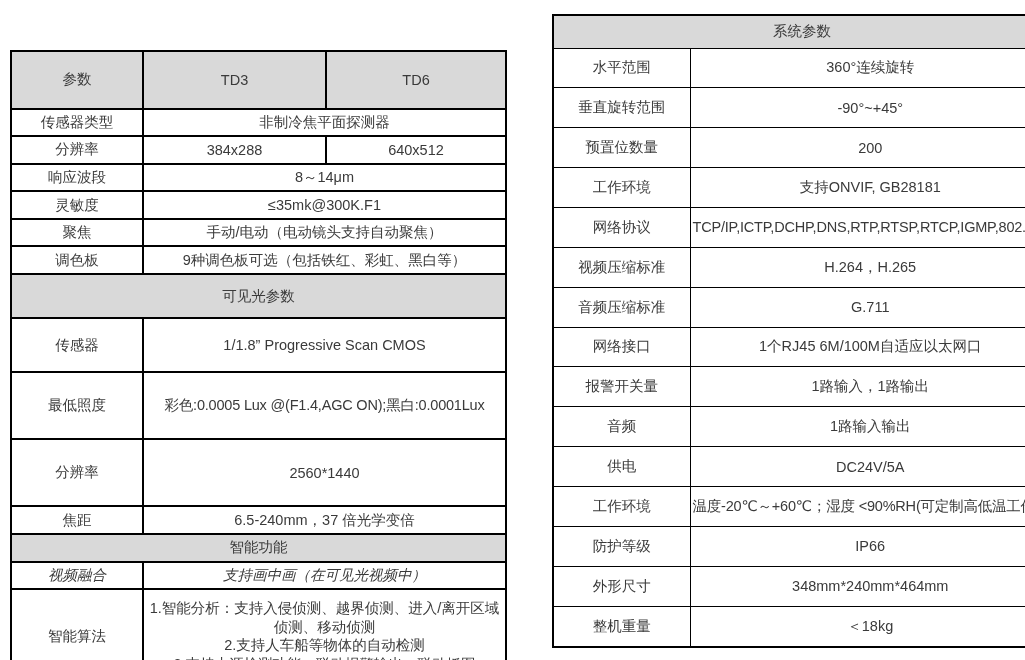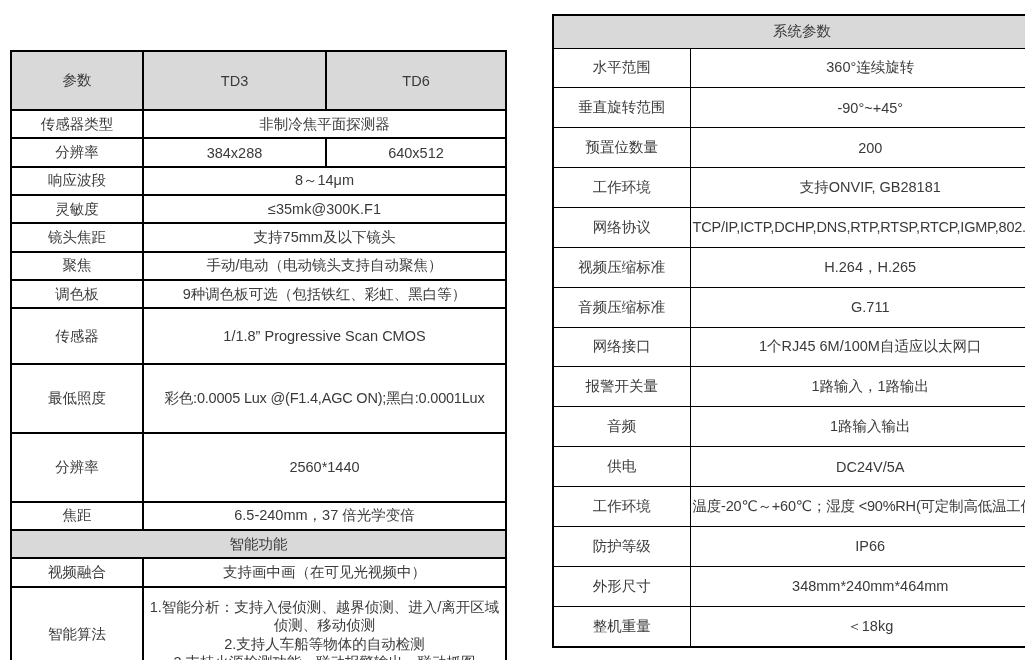--- a/index.html
+++ b/index.html
@@ -41,21 +41,21 @@
 
   th.col-head, td.sect-head {
     background: #d9d9d9;
     color: #000;
     font-weight: bold;
     font-size: 17.5px;
   }
   td.sect-head { font-size: 17px; }
 
   .rh48 { height: 48px; } .rh45 { height: 45px; } .rh44 { height: 56px; }
-  .rh37 { height: 37px; } .rh36 { height: 19px; } .rh35 { height: 21px; }
+  .rh37 { height: 37px; } .rh36 { height: 19px; font-style: italic; } .rh35 { height: 21px; }
   .rh34 { height: 17px; } .rh33 { height: 33px; } .rh71 { height: 71px; }
 
   td.val { white-space: nowrap; }
   td.tight { font-size: 13.2px; letter-spacing: -0.2px; }
   td.multiline {
     white-space: pre-line;
     line-height: 1.28;
     font-size: 13.8px;
     padding: 2px 3px;
   }
@@ -87,31 +87,30 @@
       <td class="val">640x512</td>
     </tr>
     <tr class="rh35">
       <td>响应波段</td>
       <td class="val" colspan="2">8～14μm</td>
     </tr>
     <tr class="rh34">
       <td>灵敏度</td>
       <td class="val" colspan="2">≤35mk@300K.F1</td>
     </tr>
-    <tr class="rh35">
-      <td>镜头焦距</td>
-      <td class="val" colspan="2">支持75mm及以下镜头</td>
-    </tr>
     <tr class="rh34">
       <td>聚焦</td>
       <td class="val" colspan="2">手动/电动（电动镜头支持自动聚焦）</td>
     </tr>
     <tr class="rh35">
       <td>调色板</td>
       <td class="val" colspan="2">9种调色板可选（包括铁红、彩虹、黑白等）</td>
+    </tr>
+    <tr class="rh37">
+      <td class="sect-head" colspan="3">可见光参数</td>
     </tr>
     <tr class="rh45">
       <td>传感器</td>
       <td class="val" colspan="2">1/1.8”  Progressive Scan CMOS</td>
     </tr>
     <tr class="rh44">
       <td>最低照度</td>
       <td class="val tight" colspan="2">彩色:0.0005 Lux @(F1.4,AGC ON);黑白:0.0001Lux</td>
     </tr>
     <tr class="rh44">

